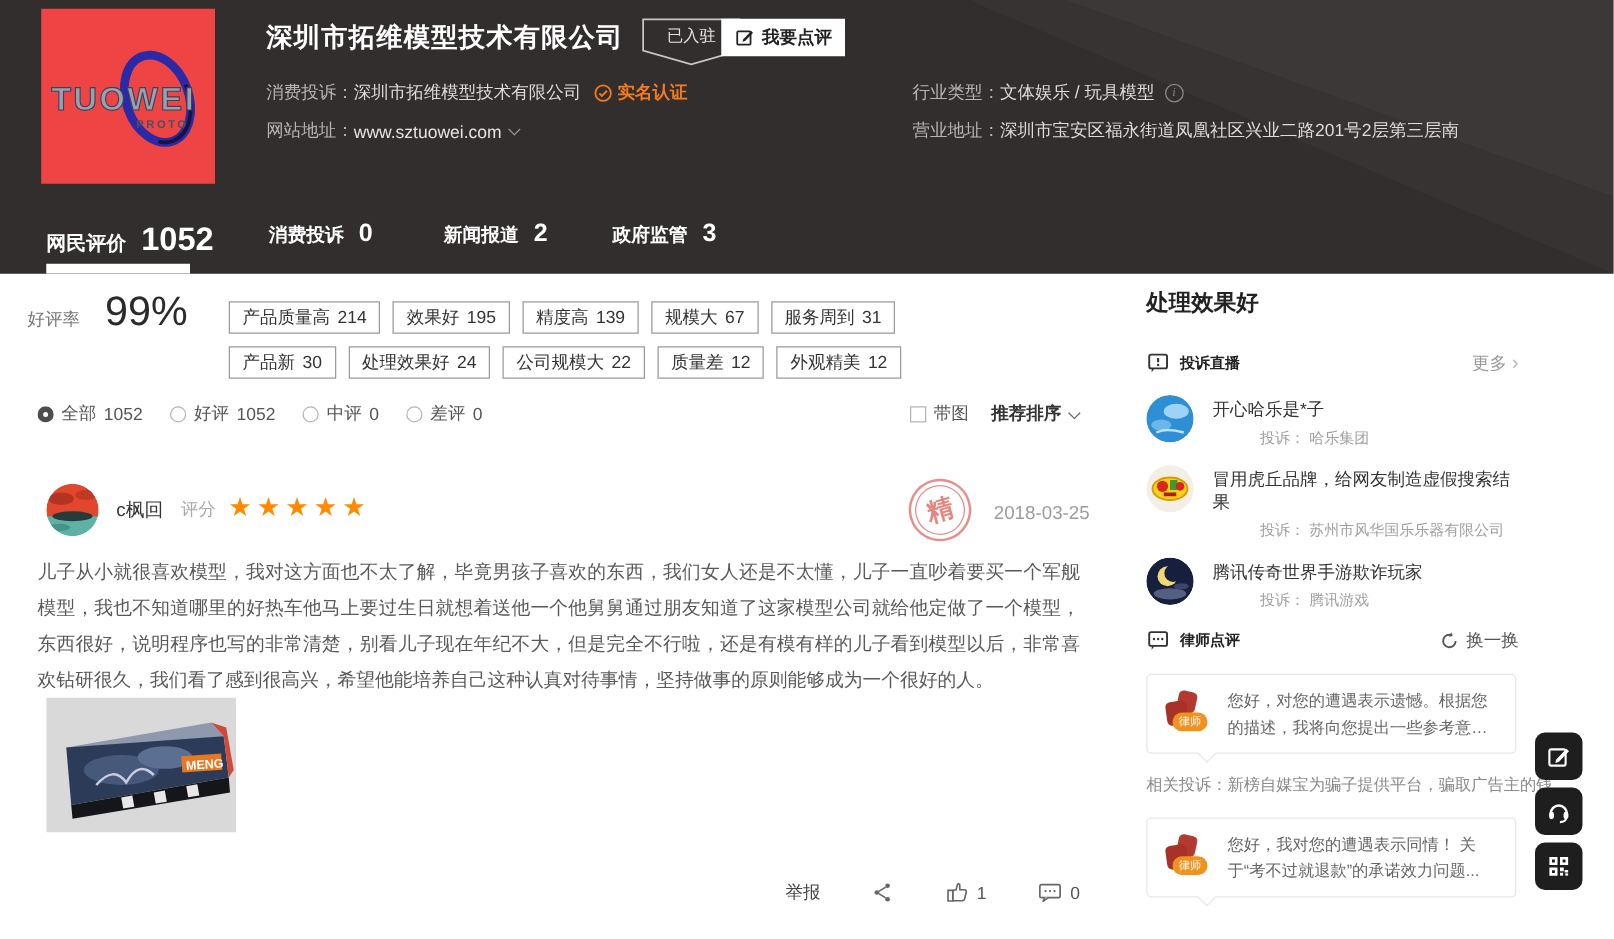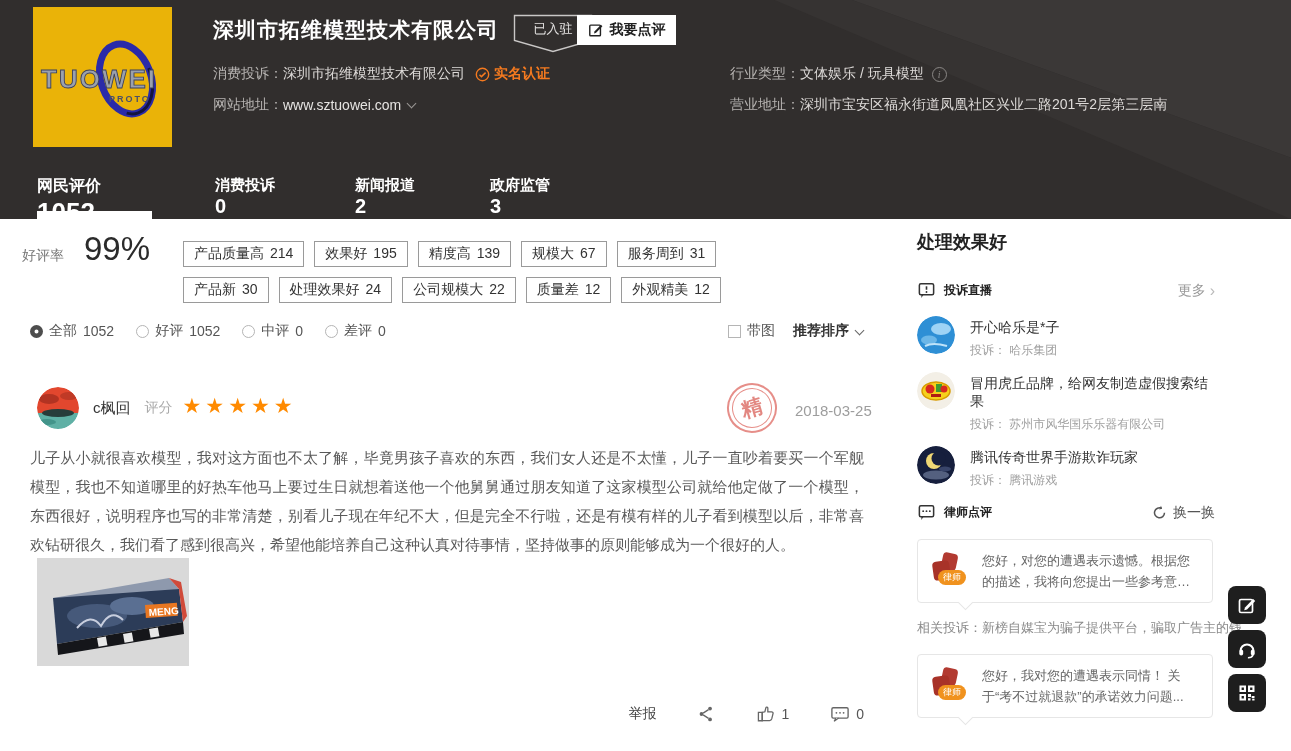--- a/index.html
+++ b/index.html
@@ -4,40 +4,40 @@
 <style>
   * { margin:0; padding:0; box-sizing:border-box; }
   html,body { background:#fff; }
   body { font-family:"Liberation Sans","DejaVu Sans",sans-serif; color:#333; }
   .page { position:relative; width:1291px; height:751px; overflow:hidden; background:#fff; }
 
   
   .hero { position:absolute; left:0; top:0; width:1291px; height:219px; background:#312e2d; overflow:hidden; }
   .hero-sheen { position:absolute; inset:0; background:#3b3837; clip-path:polygon(66% 0, 100% 0, 100% 72%); }
   .hero-sheen2 { position:absolute; inset:0; background:#363332; clip-path:polygon(60% 0, 66% 0, 100% 72%, 100% 100%); }
-  .logo-box { position:absolute; left:33px; top:7px; width:139px; height:140px; background:#eab308; }
+  .logo-box { position:absolute; left:33px; top:7px; width:139px; height:140px; background:#ef4444; }
   .title-row { position:absolute; left:213px; top:16px; display:flex; align-items:flex-start; }
   .company-title { color:#fff; font-size:21px; font-weight:bold; letter-spacing:1px; }
   .settled-badge { position:relative; width:80px; height:40px; margin-left:14px; margin-top:-2px; }
   .settled-badge svg { position:absolute; left:0; top:0; }
   .settled-badge span { position:absolute; left:0; top:6px; width:80px; text-align:center; color:#e3e1e0; font-size:13px; }
   .review-btn { position:absolute; left:577px; top:15px; width:99px; height:30px; background:#fff; border:none; display:flex; align-items:center; justify-content:center; gap:6px; font-size:14px; font-weight:bold; color:#222; cursor:pointer; font-family:inherit; }
   .hero .meta { position:absolute; font-size:14px; color:#b7b4b2; display:flex; align-items:center; white-space:nowrap; }
   .hero .meta .val { color:#dedbd9; }
   .m-company { left:213px; top:65px; }
   .m-site { left:213px; top:96px; }
   .m-industry { left:730px; top:65px; }
   .m-address { left:730px; top:96px; }
   .verified { display:inline-flex; align-items:center; gap:4px; margin-left:10px; color:#f57a1f; font-size:14px; font-weight:bold; }
   .site-link { color:#e6e4e2; }
   .chev-down { display:inline-block; width:7px; height:7px; border-right:1.5px solid #9a9795; border-bottom:1.5px solid #9a9795; transform:rotate(45deg); margin-left:7px; margin-top:-4px; }
   .info-i { display:inline-flex; width:15px; height:15px; border:1px solid #8a8785; border-radius:50%; color:#8a8785; font-size:10px; align-items:center; justify-content:center; margin-left:8px; font-style:italic; font-family:"Liberation Serif",serif; }
 
   
-  .tab { position:absolute; top:176px; display:flex; align-items:baseline; gap:0; color:#fff; cursor:pointer;flex-direction:column; }
+  .tab { position:absolute; top:176px; display:flex; align-items:baseline; gap:12px; color:#fff; cursor:pointer; }
   .tab .lbl { font-size:15px; font-weight:bold; }
   .tab .cnt { font-size:20px; font-weight:bold; }
   .tab.active .lbl { font-size:16px; }
   .tab.active .cnt { font-size:26px; }
   .tab-underline { position:absolute; left:37px; top:211px; width:115px; height:8px; background:#fff; }
 
   
   .rate { position:absolute; left:22px; top:230px; display:flex; align-items:baseline; gap:20px;justify-content:space-between; }
   .rate .lbl { font-size:14px; color:#777; }
   .rate .val { font-size:33px; color:#2b2b2b; }
@@ -78,21 +78,21 @@
   .aside { position:absolute; left:917px; top:230px; width:298px; }
   .aside-title { font-size:18px; font-weight:bold; color:#222; }
   .sec-head { display:flex; align-items:center; margin-top:27px; }
   .sec-head .t { font-size:12px; font-weight:bold; color:#222; margin-left:8px; }
   .sec-head .right { margin-left:auto; display:flex; align-items:center; gap:4px; font-size:14px; color:#999; cursor:pointer; }
   .more-arrow { color:#bbb; font-size:16px; line-height:1; }
   .live-list { margin-top:16px; }
   .live-item { display:flex; gap:15px; margin-bottom:13px; cursor:pointer; }
   .live-item .av { width:38px; height:38px; border-radius:50%; overflow:hidden; flex:none; }
   .live-item .tt { font-size:14px; color:#333; line-height:18px; padding-top:2px; }
-  .live-item .sub { font-size:12px; color:#a0a0a0; margin-top:6px; }
+  .live-item .sub { font-size:12px; color:#a0a0a0; margin-top:6px;margin-left:38px; }
   .lawyer-head { margin-top:14px; }
   .refresh-ic { margin-right:2px; }
   .law-card { position:relative; margin-top:17px; width:296px; height:64px; border:1px solid #e6e6e6; border-radius:4px; background:#fff; display:flex; align-items:center; padding:0 12px 0 14px; gap:14px; cursor:pointer; }
   .law-card::after { content:""; position:absolute; left:42px; bottom:-6px; width:10px; height:10px; background:#fff; border-right:1px solid #e6e6e6; border-bottom:1px solid #e6e6e6; transform:rotate(45deg); }
   .law-av { position:relative; width:36px; height:36px; flex:none; }
   .law-blob1 { position:absolute; left:10px; top:0; width:15px; height:17px; background:#b23a31; border-radius:4px; transform:rotate(12deg); }
   .law-blob2 { position:absolute; left:1px; top:8px; width:17px; height:19px; background:#a83228; border-radius:4px; transform:rotate(-8deg); }
   .law-badge { position:absolute; left:6px; top:17px; background:#f0921e; color:#fff; font-size:9px; padding:1px 5px; border-radius:8px; white-space:nowrap; }
   .law-text { font-size:13px; line-height:21px; color:#666; display:-webkit-box; -webkit-line-clamp:2; -webkit-box-orient:vertical; overflow:hidden; }
   .related { margin-top:16px; font-size:13px; color:#8a8a8a; white-space:nowrap; cursor:pointer; }

